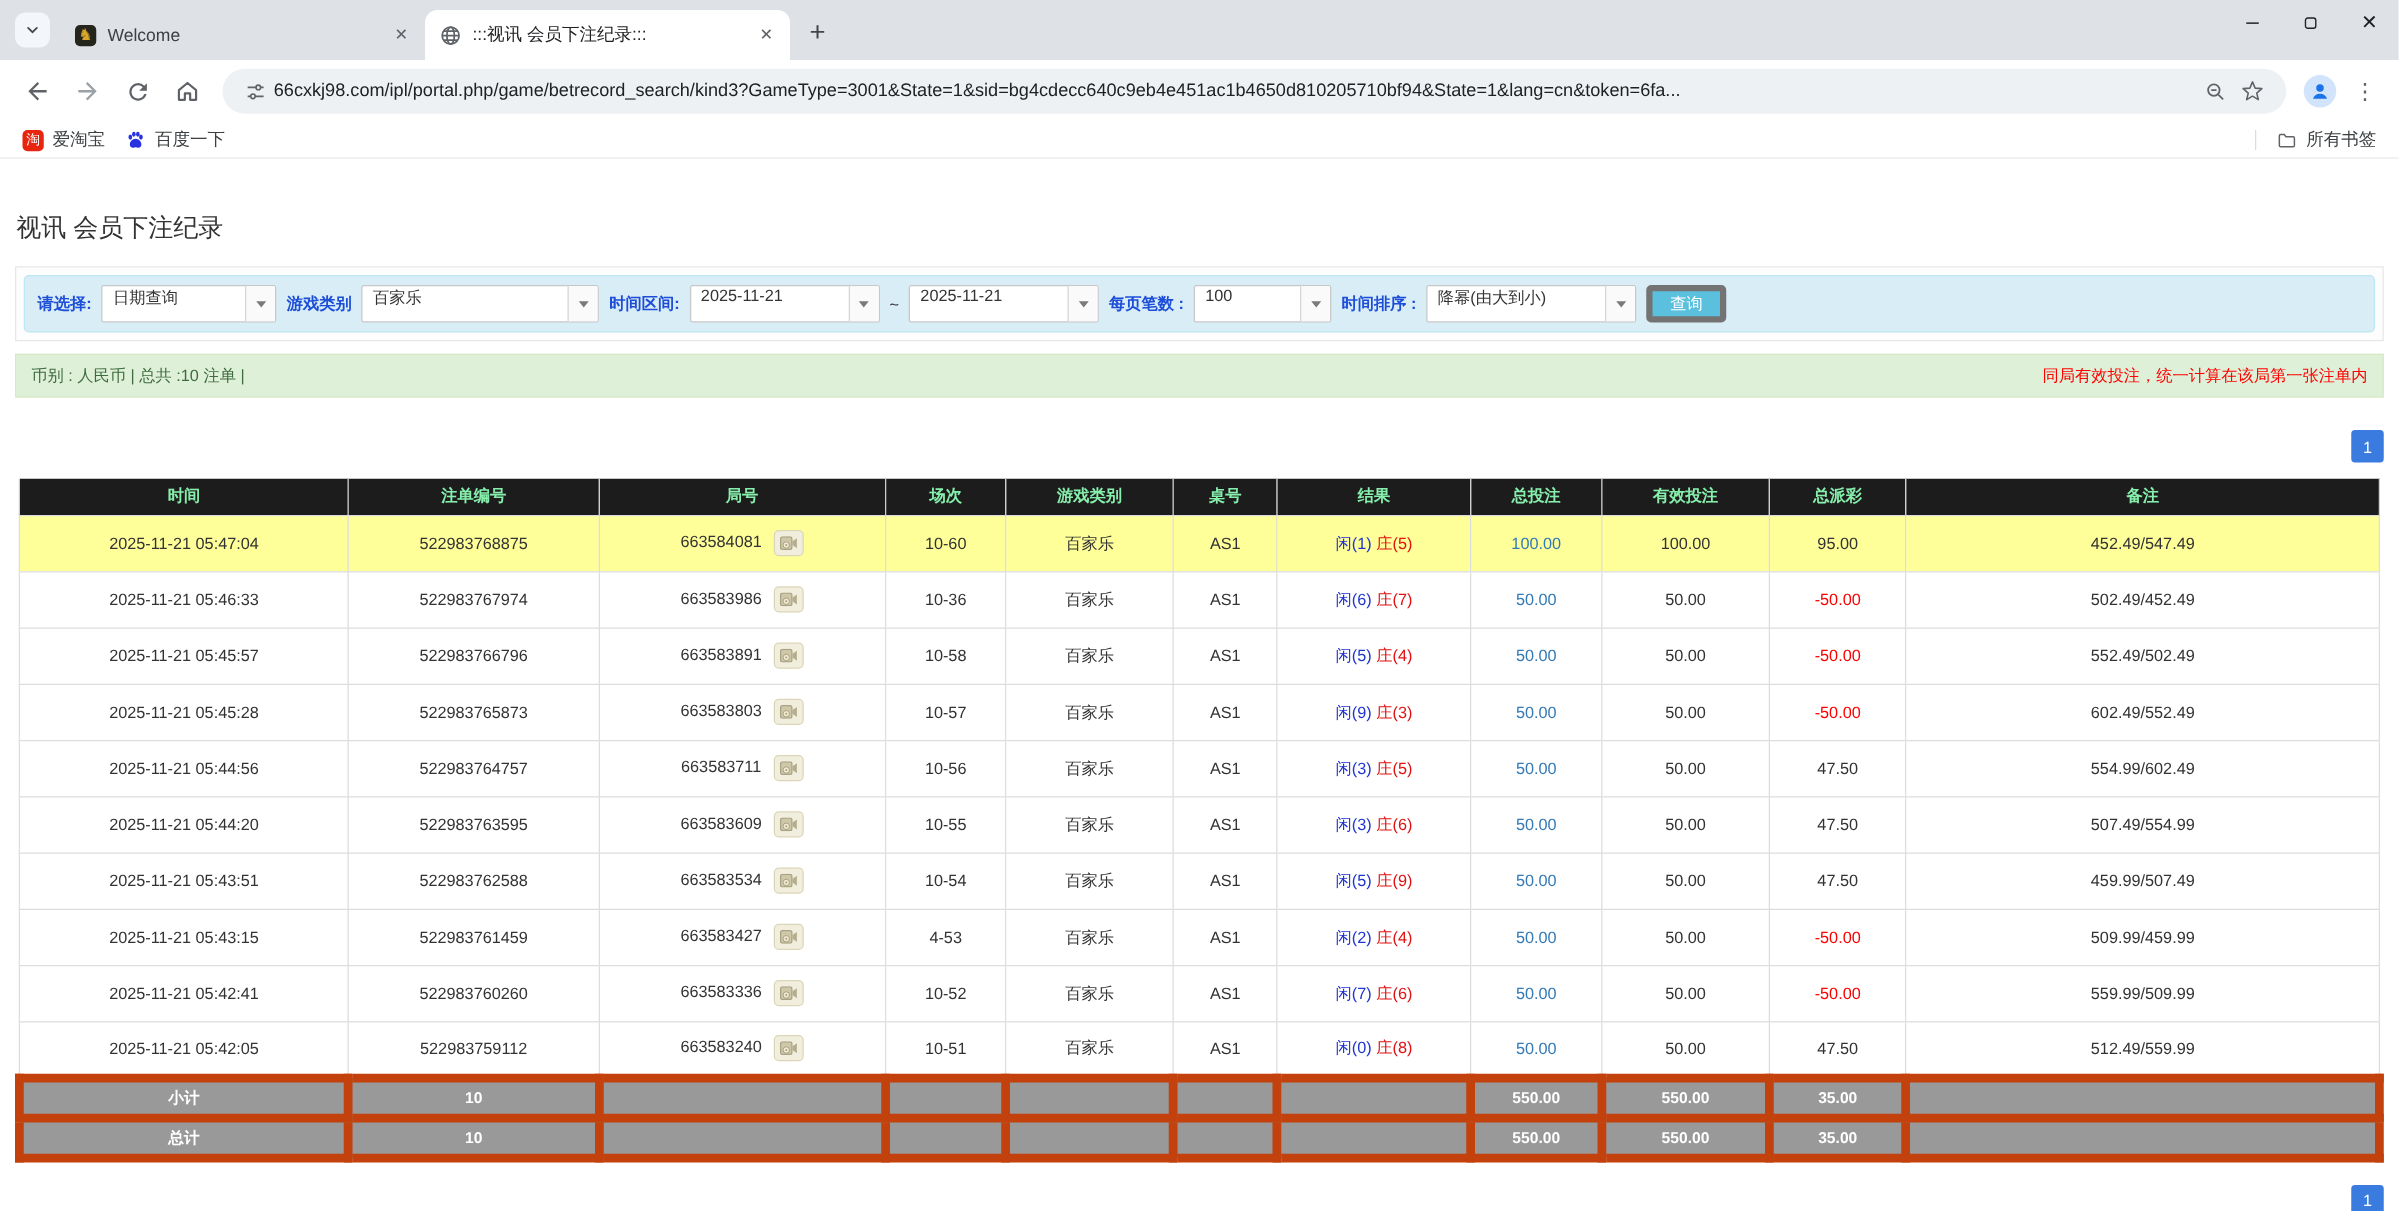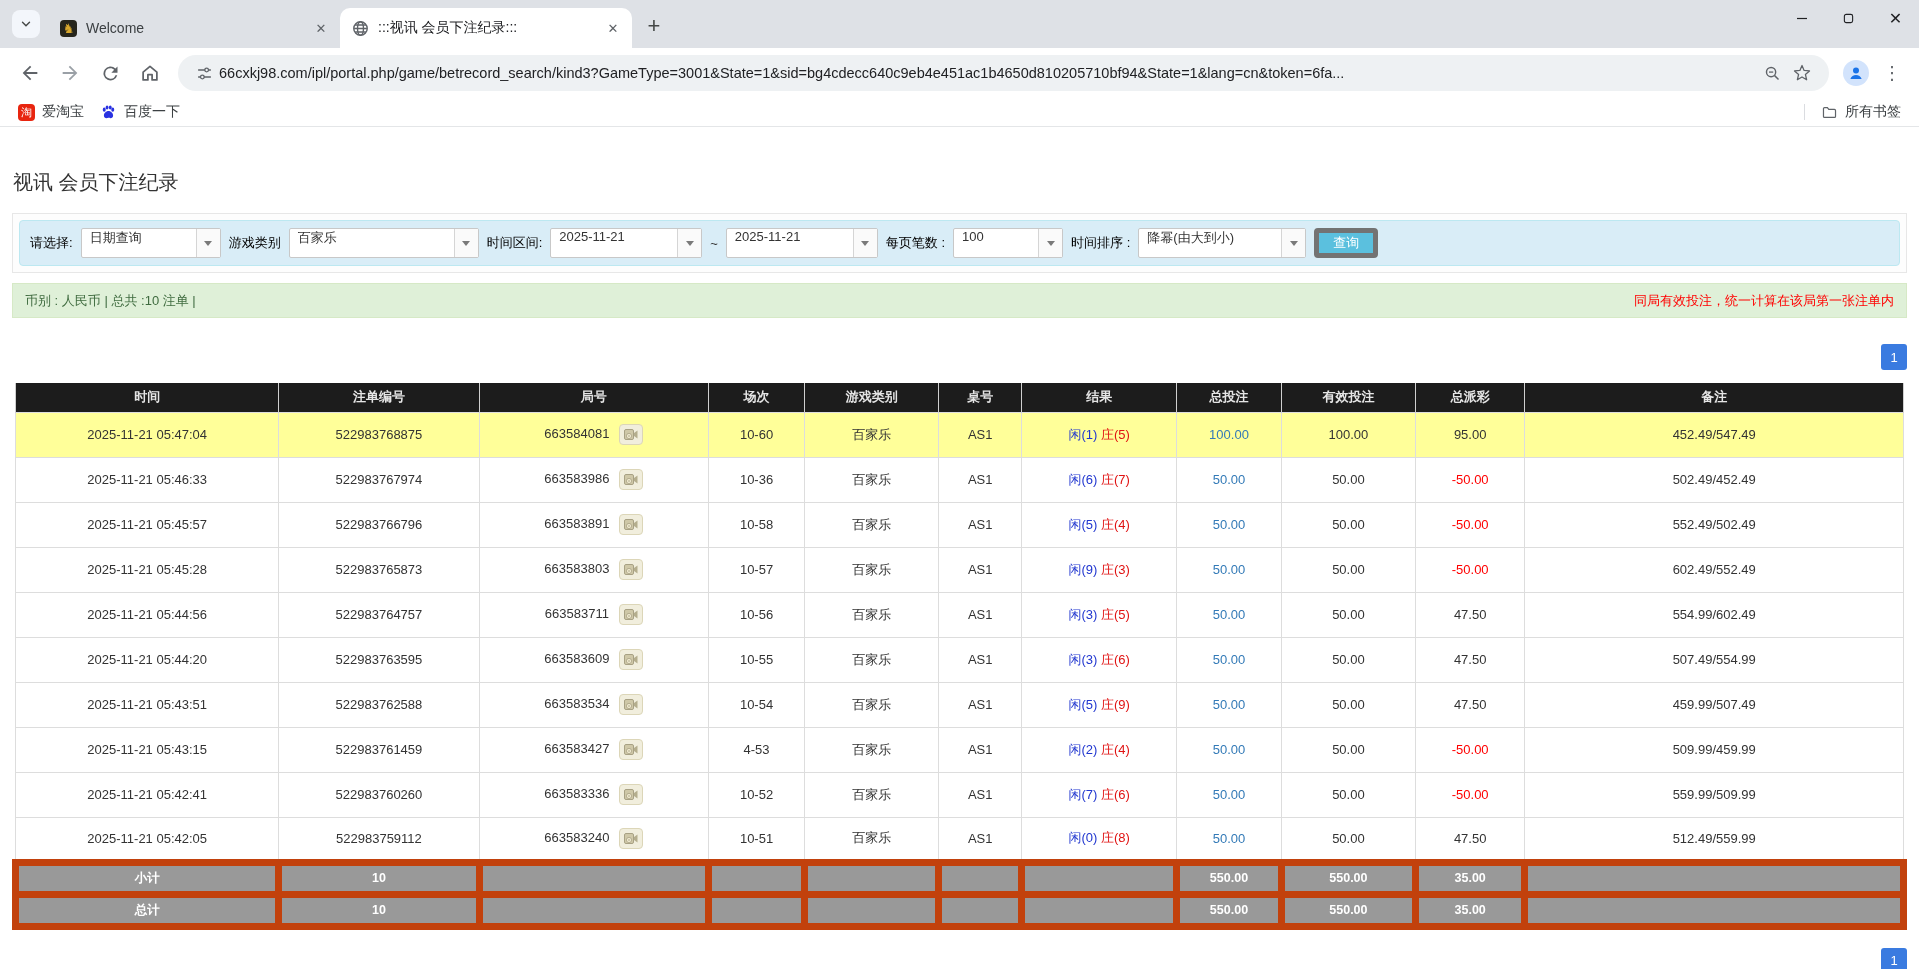--- a/index.html
+++ b/index.html
@@ -45,21 +45,21 @@
   .bm-spacer { flex:1; }
   .bm-divider { width:1px; height:16px; background:#dadce0; margin:0 8px; }
 
   
   .page { background:#fff; }
   .page-title { font-size:20px; color:#333; padding:42px 0 0 13px; }
 
   .filter-outer { margin:17px 12px 0 12px; border:1px solid #e7e7e7; background:#fdfdfd; padding:6px; }
   .filter-bar { background:#d9edf7; border:1px solid #bce8f1; border-radius:4px; padding:7px 10px;
     display:flex; align-items:center; gap:8px; }
-  .f-label { color:#000000; font-size:13px; font-weight:normal; white-space:nowrap; }
+  .f-label { color:#1d4ed8; font-size:13px; font-weight:bold; white-space:nowrap; }
   .combo { background:#fff; border:1px solid #c8c8c8; border-radius:2px; height:30px;
     display:flex; cursor:pointer; }
   .combo .val { padding:0 8px; font-size:13px; color:#333; flex:1; white-space:nowrap; }
   .combo .arrow { width:24px; height:28px; border-left:1px solid #d5d5d5; background:#fafafa;
     display:flex; align-items:center; justify-content:center; }
   .tri { width:0; height:0; border-left:4px solid transparent; border-right:4px solid transparent;
     border-top:5px solid #7a7a7a; }
   .tilde { font-size:13px; color:#333; }
   .btn-query { background:#5bc0de; border:5px solid #737373; color:#fff; font-size:13px;
     border-radius:4px; height:30px; padding:0 14px; cursor:pointer; }
@@ -68,21 +68,21 @@
     display:flex; align-items:center; justify-content:space-between; padding:0 12px; font-size:13px; }
   .summary-left { color:#3f6b3f; }
   .summary-right { color:#ff0000; }
 
   .pager-row { display:flex; justify-content:flex-end; margin:26px 12px 0 12px; }
   .pager-row.bottom { margin-top:18px; }
   .page-badge { min-width:26px; height:26px; background:#3a7be0; color:#fff; font-size:13px;
     display:flex; align-items:center; justify-content:center; border-radius:3px; cursor:pointer; }
 
   table.bets { width:1895px; margin:13px 0 0 12px; border-collapse:collapse; table-layout:fixed; }
-  .bets th { background:#1c1c1c; color:#e5e5e5; font-size:13px; font-weight:bold; height:29px;
+  .bets th { background:#1c1c1c; color:#86efac; font-size:13px; font-weight:bold; height:29px;
     border-right:1px solid #cfcfcf; border-left:1px solid #cfcfcf; text-align:center; }
   .bets td { height:45px; text-align:center; font-size:13px; color:#333;
     border:1px solid #ddd; background:#fff; }
   .bets tr.hl td { background:#ffff99; }
   .bets .player { color:#1f35cf; }
   .bets .banker { color:#e01212; }
   .bets a.blue-link { color:#337ab7; text-decoration:none; cursor:pointer; }
   .bets .neg { color:#ff0000; }
   .video-btn { display:inline-flex; align-items:center; justify-content:center; width:24px; height:21px;
     background:#f1eedd; border:1px solid #dcd6b8; border-radius:4px; margin-left:6px;

